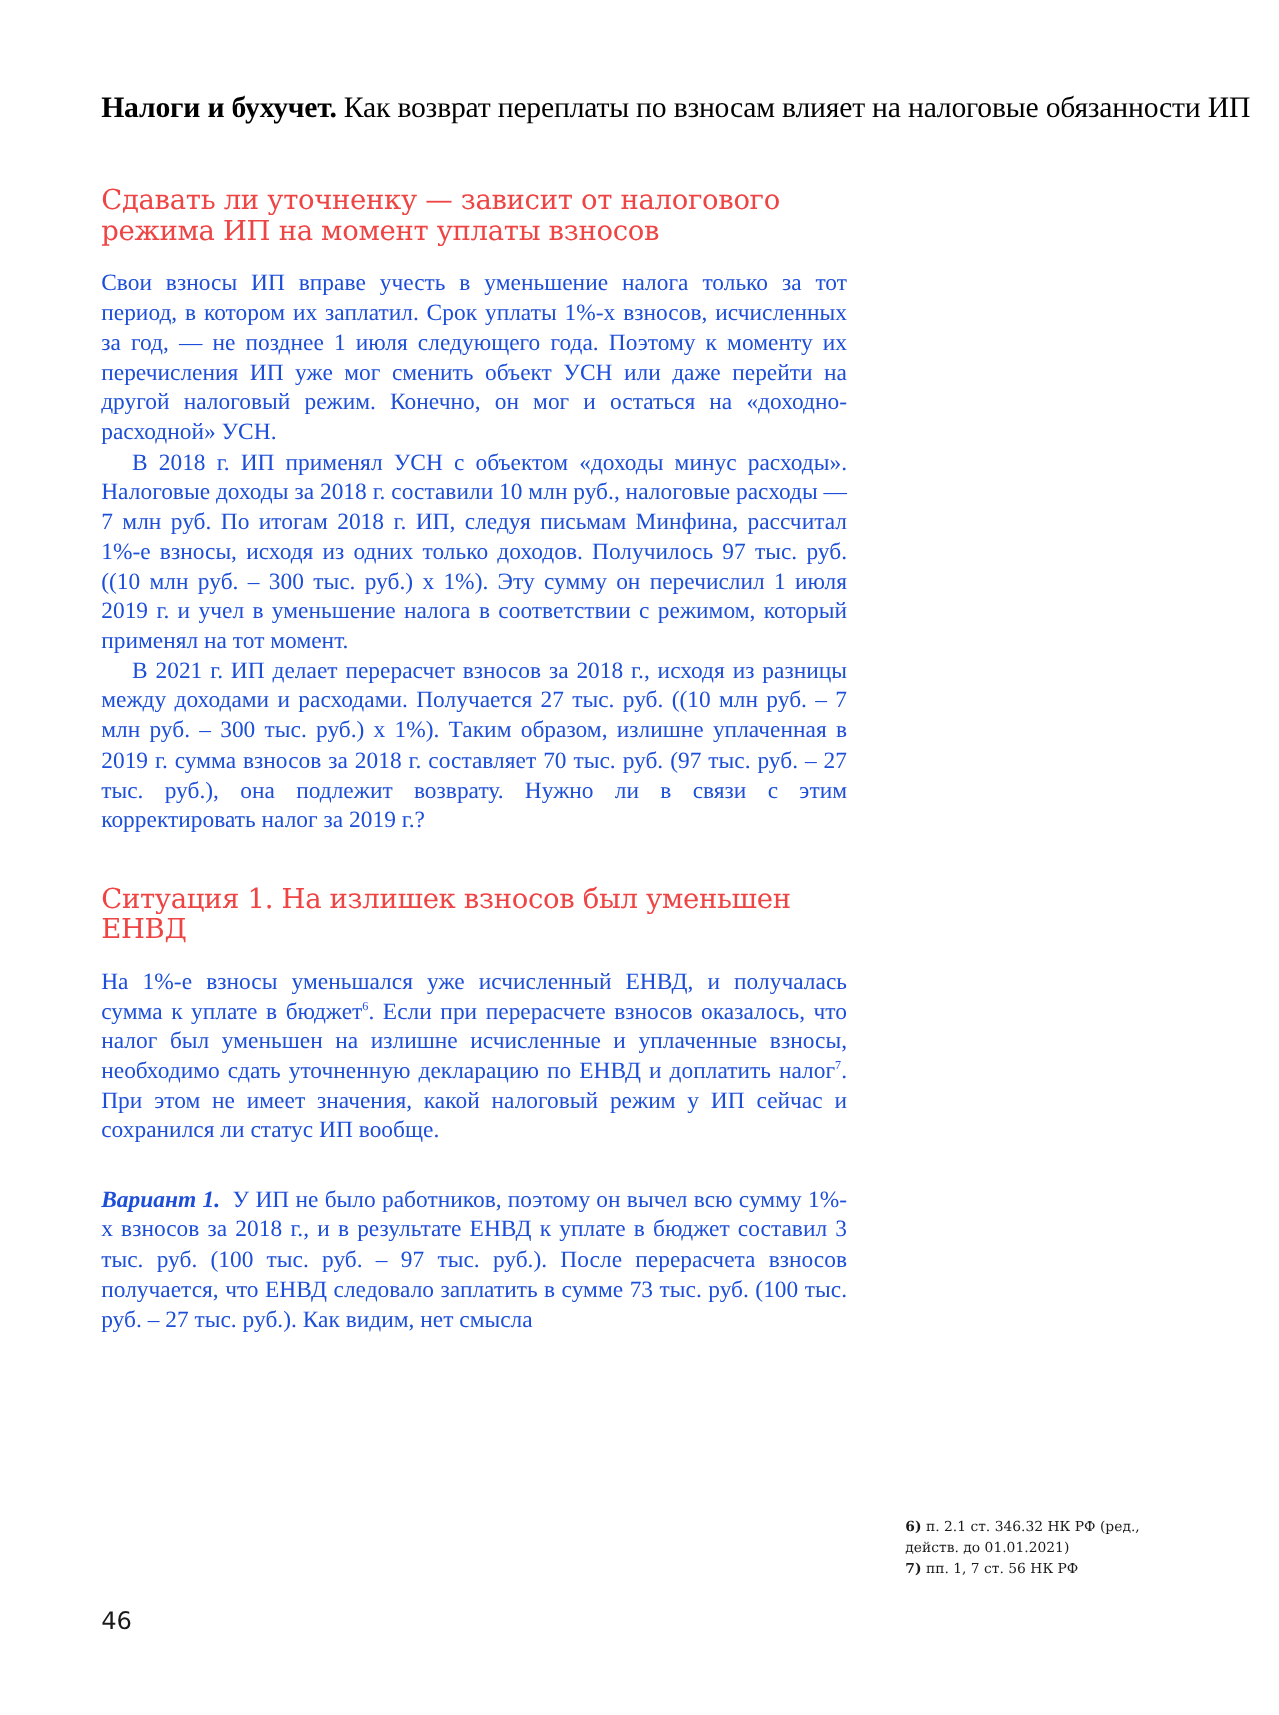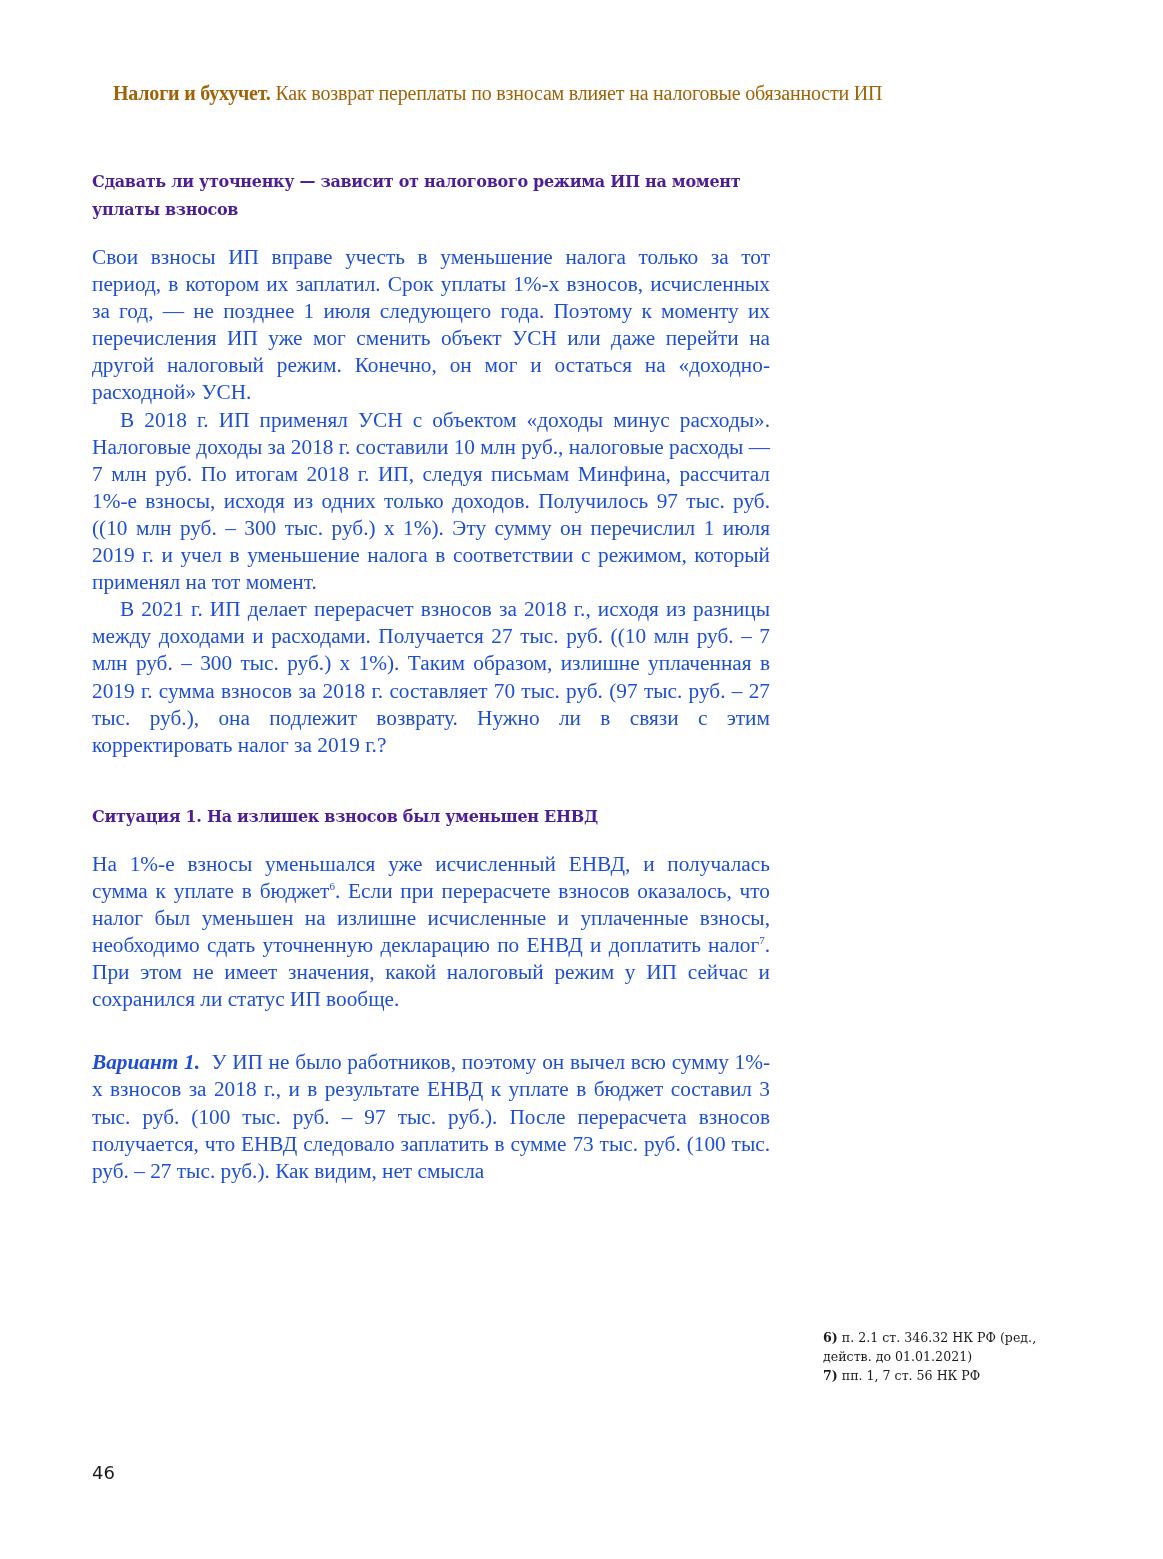--- a/index.html
+++ b/index.html
@@ -14,43 +14,42 @@
       overflow: hidden;
       color: #1a1a1a;
       font-family: "DejaVu Serif", "Liberation Serif", serif;
     }
     .running-head {
       position: absolute;
       left: 92px;
       top: 82px;
       width: 1000px;
       font-family: "Liberation Serif", "DejaVu Serif", serif;
-      font-size: 20px;
-      color: #a16207;
+      font-size: 27px;
+      color: #000000;
       white-space: nowrap;
       letter-spacing: -0.2px;
-      margin-left: 21px;
     }
     .running-head .rubric {
       font-weight: bold;
     }
     .main {
       position: absolute;
       left: 92px;
       top: 168px;
       width: 678px;
     }
     h2 {
       font-family: "DejaVu Serif", "Liberation Serif", serif;
-      font-weight: bold;
-      font-size: 16px;
+      font-weight: normal;
+      font-size: 25px;
       line-height: 28px;
       margin: 0;
       letter-spacing: -0.3px;
-      color: #4c1d95;
+      color: #ef4444;
     }
     .h-first { margin-top: 0; }
     .h-second { margin-top: 44px; }
     p {
       margin: 0;
       font-family: "Liberation Serif", "DejaVu Serif", serif;
       font-size: 21.3px;
       line-height: 27.1px;
       text-align: justify;
       hyphens: manual;
@@ -64,34 +63,34 @@
       font-style: italic;
     }
     sup {
       font-size: 11px;
       line-height: 0;
       vertical-align: super;
     }
     .footnotes {
       position: absolute;
       left: 823px;
-      top: 1328px;
+      top: 1378px;
       width: 240px;
       font-family: "DejaVu Serif", "Liberation Serif", serif;
       font-size: 12.6px;
       line-height: 19px;
       color: #1a1a1a;
     }
     .footnote .num { font-weight: bold; }
     .page-number {
       position: absolute;
       left: 92px;
       top: 1462px;
       font-family: "DejaVu Sans", "Liberation Sans", sans-serif;
-      font-size: 18px;
+      font-size: 22px;
       color: #1a1a1a;
     }
   </style>
 </head>
 <body>
 
 <div class="running-head">
   <span class="rubric">Налоги и бухучет.</span>
   <span>Как возврат переплаты по взносам влияет на налоговые обязанности ИП</span>
 </div>

